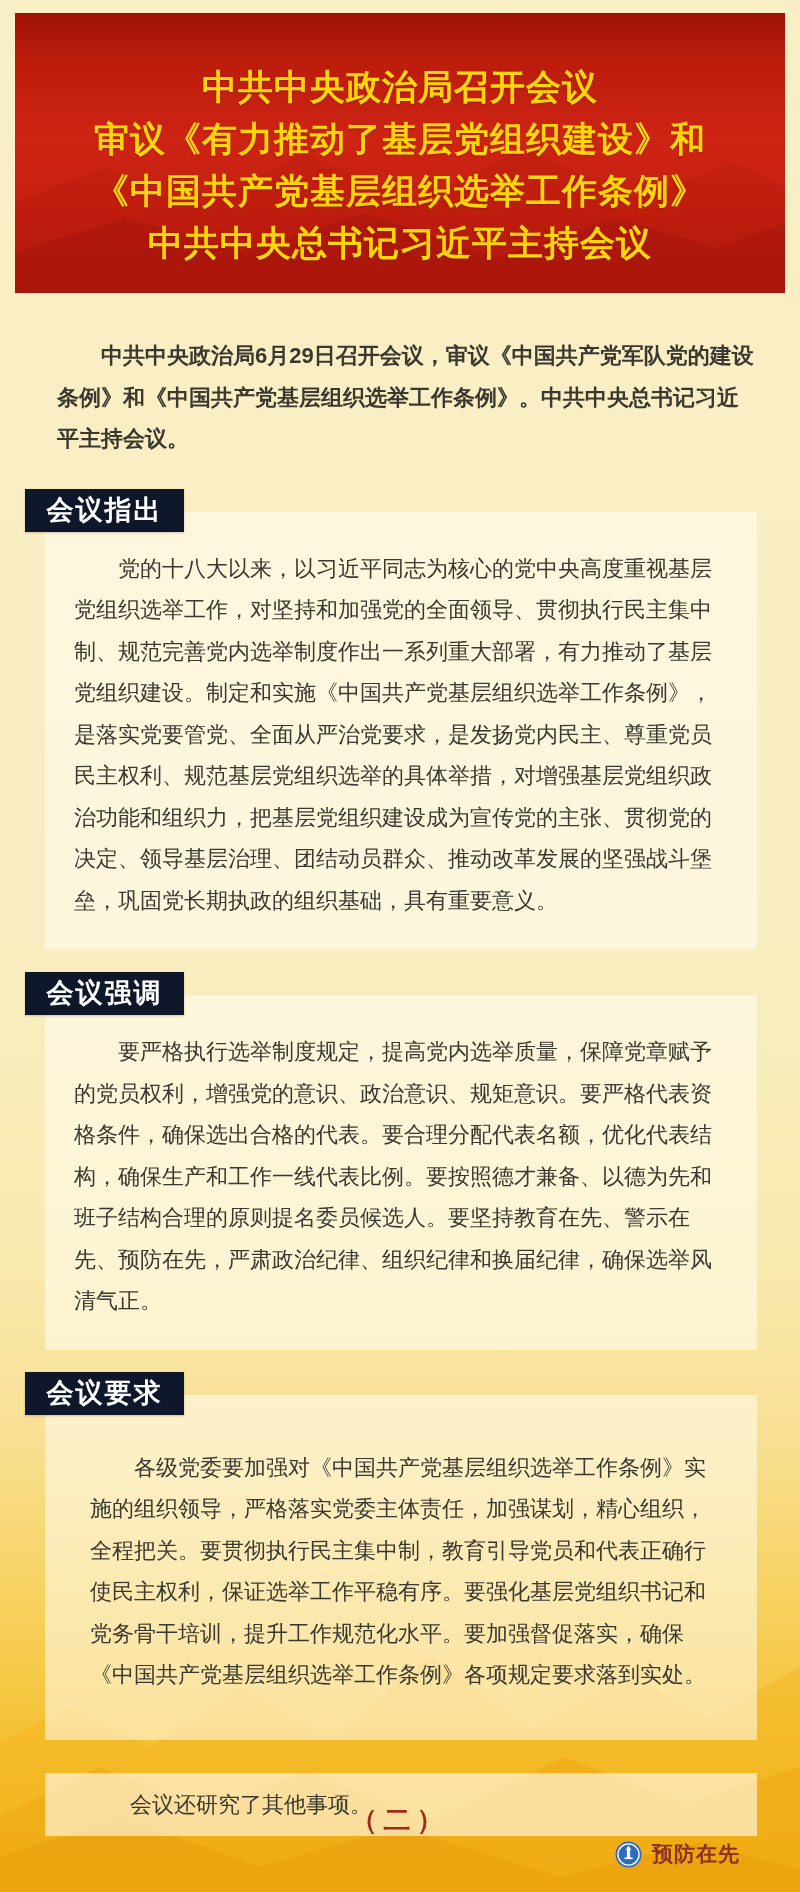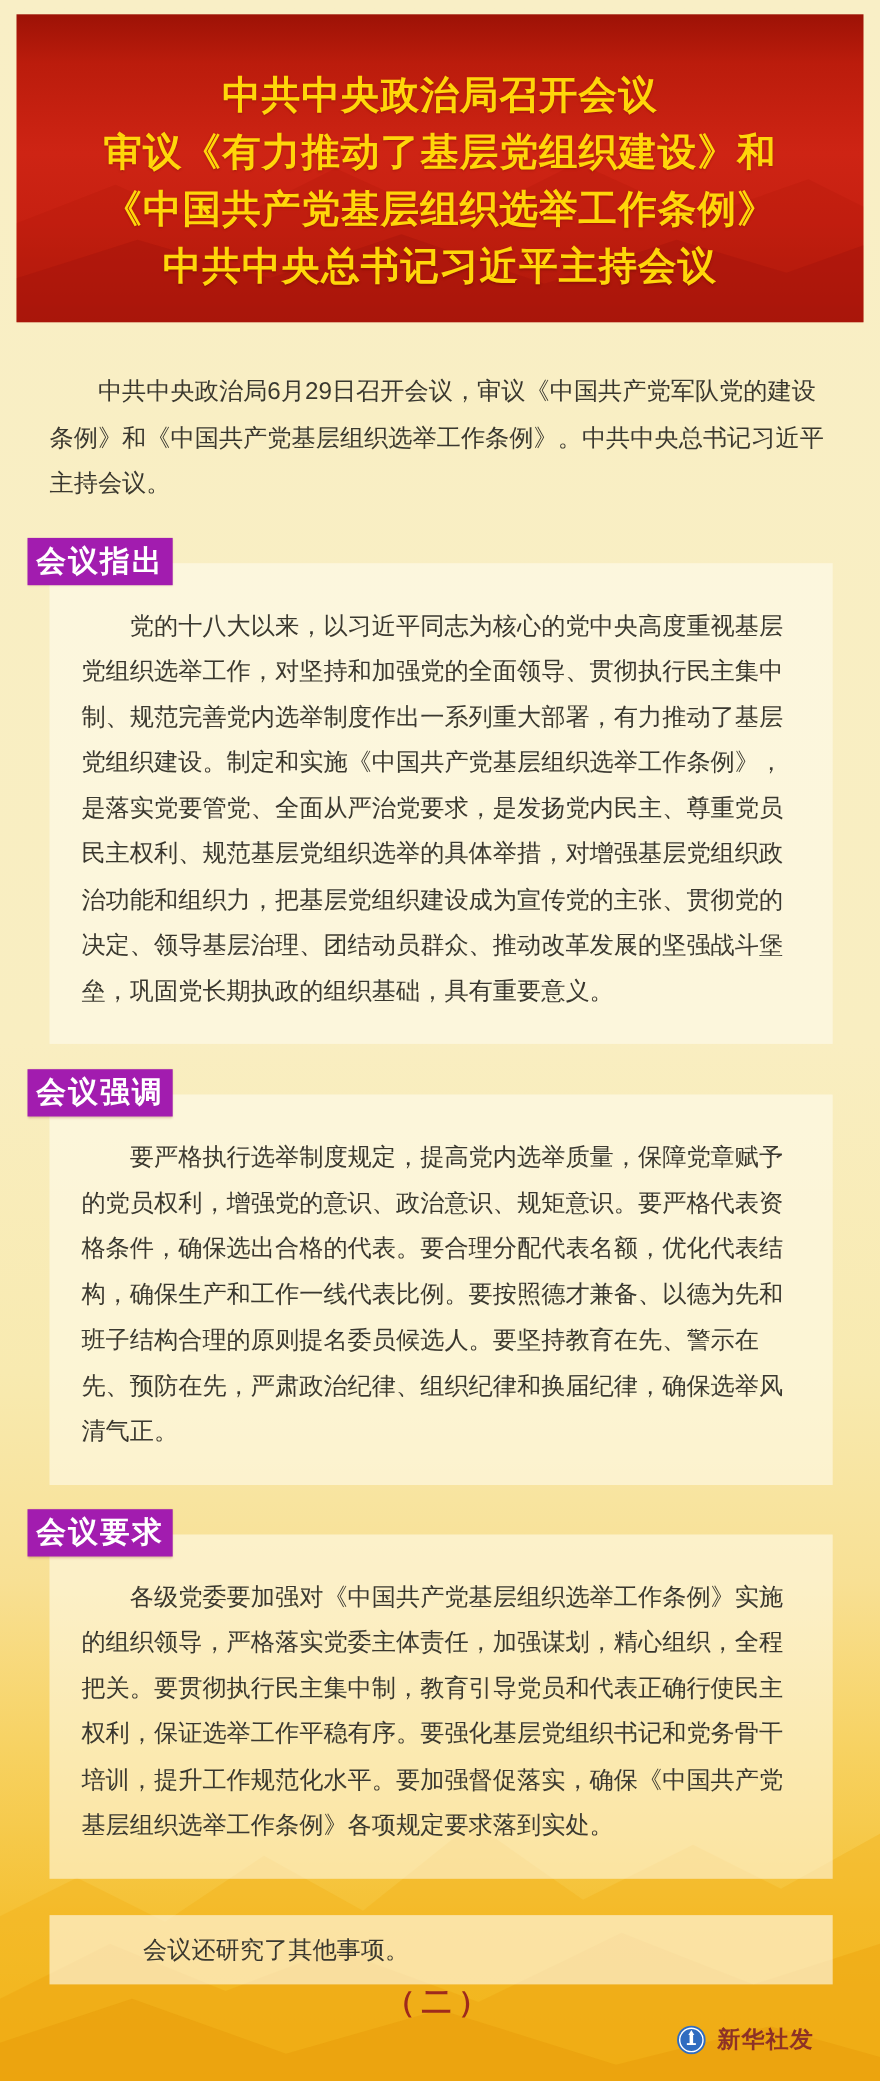--- a/index.html
+++ b/index.html
@@ -30,35 +30,35 @@
   }
   .banner-title-line {
     font-size:35px; font-weight:bold; color:#ffd60a;
     line-height:52px; letter-spacing:1px;
     text-shadow:0 1px 2px rgba(90,10,0,0.35);
   }
 
   
   .content { position:absolute; top:293px; left:0; width:800px; z-index:1; }
   .intro {
-    margin:42px 45px 0 45px;
-    font-size:22px; line-height:41.5px; text-indent:2em;
+    margin:42px 45px 0 57px;
+    font-size:22px; line-height:41.5px; text-indent:2em;font-weight:bold;
   }
   .section {
     position:relative;
     margin:46px 43px 0 45px;
     background:rgba(255,253,242,0.55);
     padding:36px 29px 28px 29px;
   }
   .section.first { margin-top:52px; }
   .section.third { margin-top:45px; }
   .section-badge {
     position:absolute; left:-20px; top:-23px;
-    width:132px; height:43px; line-height:43px;
-    background:#a21caf; color:#ffffff;
+    width:159px; height:43px; line-height:43px;
+    background:#0f172a; color:#ffffff;
     font-size:27px; font-weight:bold; text-align:center; letter-spacing:2px;
     box-shadow:0 1px 2px rgba(120,30,10,0.25);
   }
   .section-body { font-size:22px; line-height:41.5px; text-indent:2em;font-family:Liberation Serif, serif; }
 
   .note-box {
     margin:33px 43px 0 45px;
     background:rgba(255,252,240,0.62);
     padding:11px 41px;
     font-size:22px; line-height:41.5px; text-indent:2em;
@@ -110,33 +110,33 @@
     <p class="section-body" style="margin:0">党的十八大以来，以习近平同志为核心的党中央高度重视基层党组织选举工作，对坚持和加强党的全面领导、贯彻执行民主集中制、规范完善党内选举制度作出一系列重大部署，有力推动了基层党组织建设。制定和实施《中国共产党基层组织选举工作条例》，是落实党要管党、全面从严治党要求，是发扬党内民主、尊重党员民主权利、规范基层党组织选举的具体举措，对增强基层党组织政治功能和组织力，把基层党组织建设成为宣传党的主张、贯彻党的决定、领导基层治理、团结动员群众、推动改革发展的坚强战斗堡垒，巩固党长期执政的组织基础，具有重要意义。</p>
   </div>
 
   <div class="section">
     <div class="section-badge">会议强调</div>
     <p class="section-body" style="margin:0">要严格执行选举制度规定，提高党内选举质量，保障党章赋予的党员权利，增强党的意识、政治意识、规矩意识。要严格代表资格条件，确保选出合格的代表。要合理分配代表名额，优化代表结构，确保生产和工作一线代表比例。要按照德才兼备、以德为先和班子结构合理的原则提名委员候选人。要坚持教育在先、警示在先、预防在先，严肃政治纪律、组织纪律和换届纪律，确保选举风清气正。</p>
   </div>
 
   <div class="section third">
     <div class="section-badge">会议要求</div>
-    <p class="section-body" style="margin:0">各级党委要加强对《中国共产党基层组织选举工作条例》实施的组织领导，严格落实党委主体责任，加强谋划，精心组织，全程把关。要贯彻执行民主集中制，教育引导党员和代表正确行使民主权利，保证选举工作平稳有序。要强化基层党组织书记和党务骨干培训，提升工作规范化水平。要加强督促落实，确保《中国共产党基层组织选举工作条例》各项规定要求落到实处。</p>
+    <p class="section-body" style="margin:16px">各级党委要加强对《中国共产党基层组织选举工作条例》实施的组织领导，严格落实党委主体责任，加强谋划，精心组织，全程把关。要贯彻执行民主集中制，教育引导党员和代表正确行使民主权利，保证选举工作平稳有序。要强化基层党组织书记和党务骨干培训，提升工作规范化水平。要加强督促落实，确保《中国共产党基层组织选举工作条例》各项规定要求落到实处。</p>
   </div>
 
   <div class="note-box">
     <span>会议还研究了其他事项。</span>
   </div>
 
 </div>
 
 <div class="page-number">（二）</div>
 
 <div class="credit">
   <svg class="logo-wrap" viewBox="0 0 27 27" aria-hidden="true">
     <circle cx="13.5" cy="13.5" r="13" fill="#2f6cc0"></circle>
     <circle cx="13.5" cy="13.5" r="10.6" fill="none" stroke="#ffffff" stroke-width="1.3"></circle>
     <path d="M13.5 4.5 L16.2 9 L10.8 9 Z" fill="#ffffff"></path>
     <rect x="11.9" y="9" width="3.2" height="8.6" fill="#ffffff"></rect>
     <rect x="9.4" y="16.4" width="8.2" height="1.7" fill="#ffffff"></rect>
   </svg>
-  <span class="credit-text">新华社发</span>
+  <span class="credit-text">预防在先</span>
 </div>
 
 </body></html>

